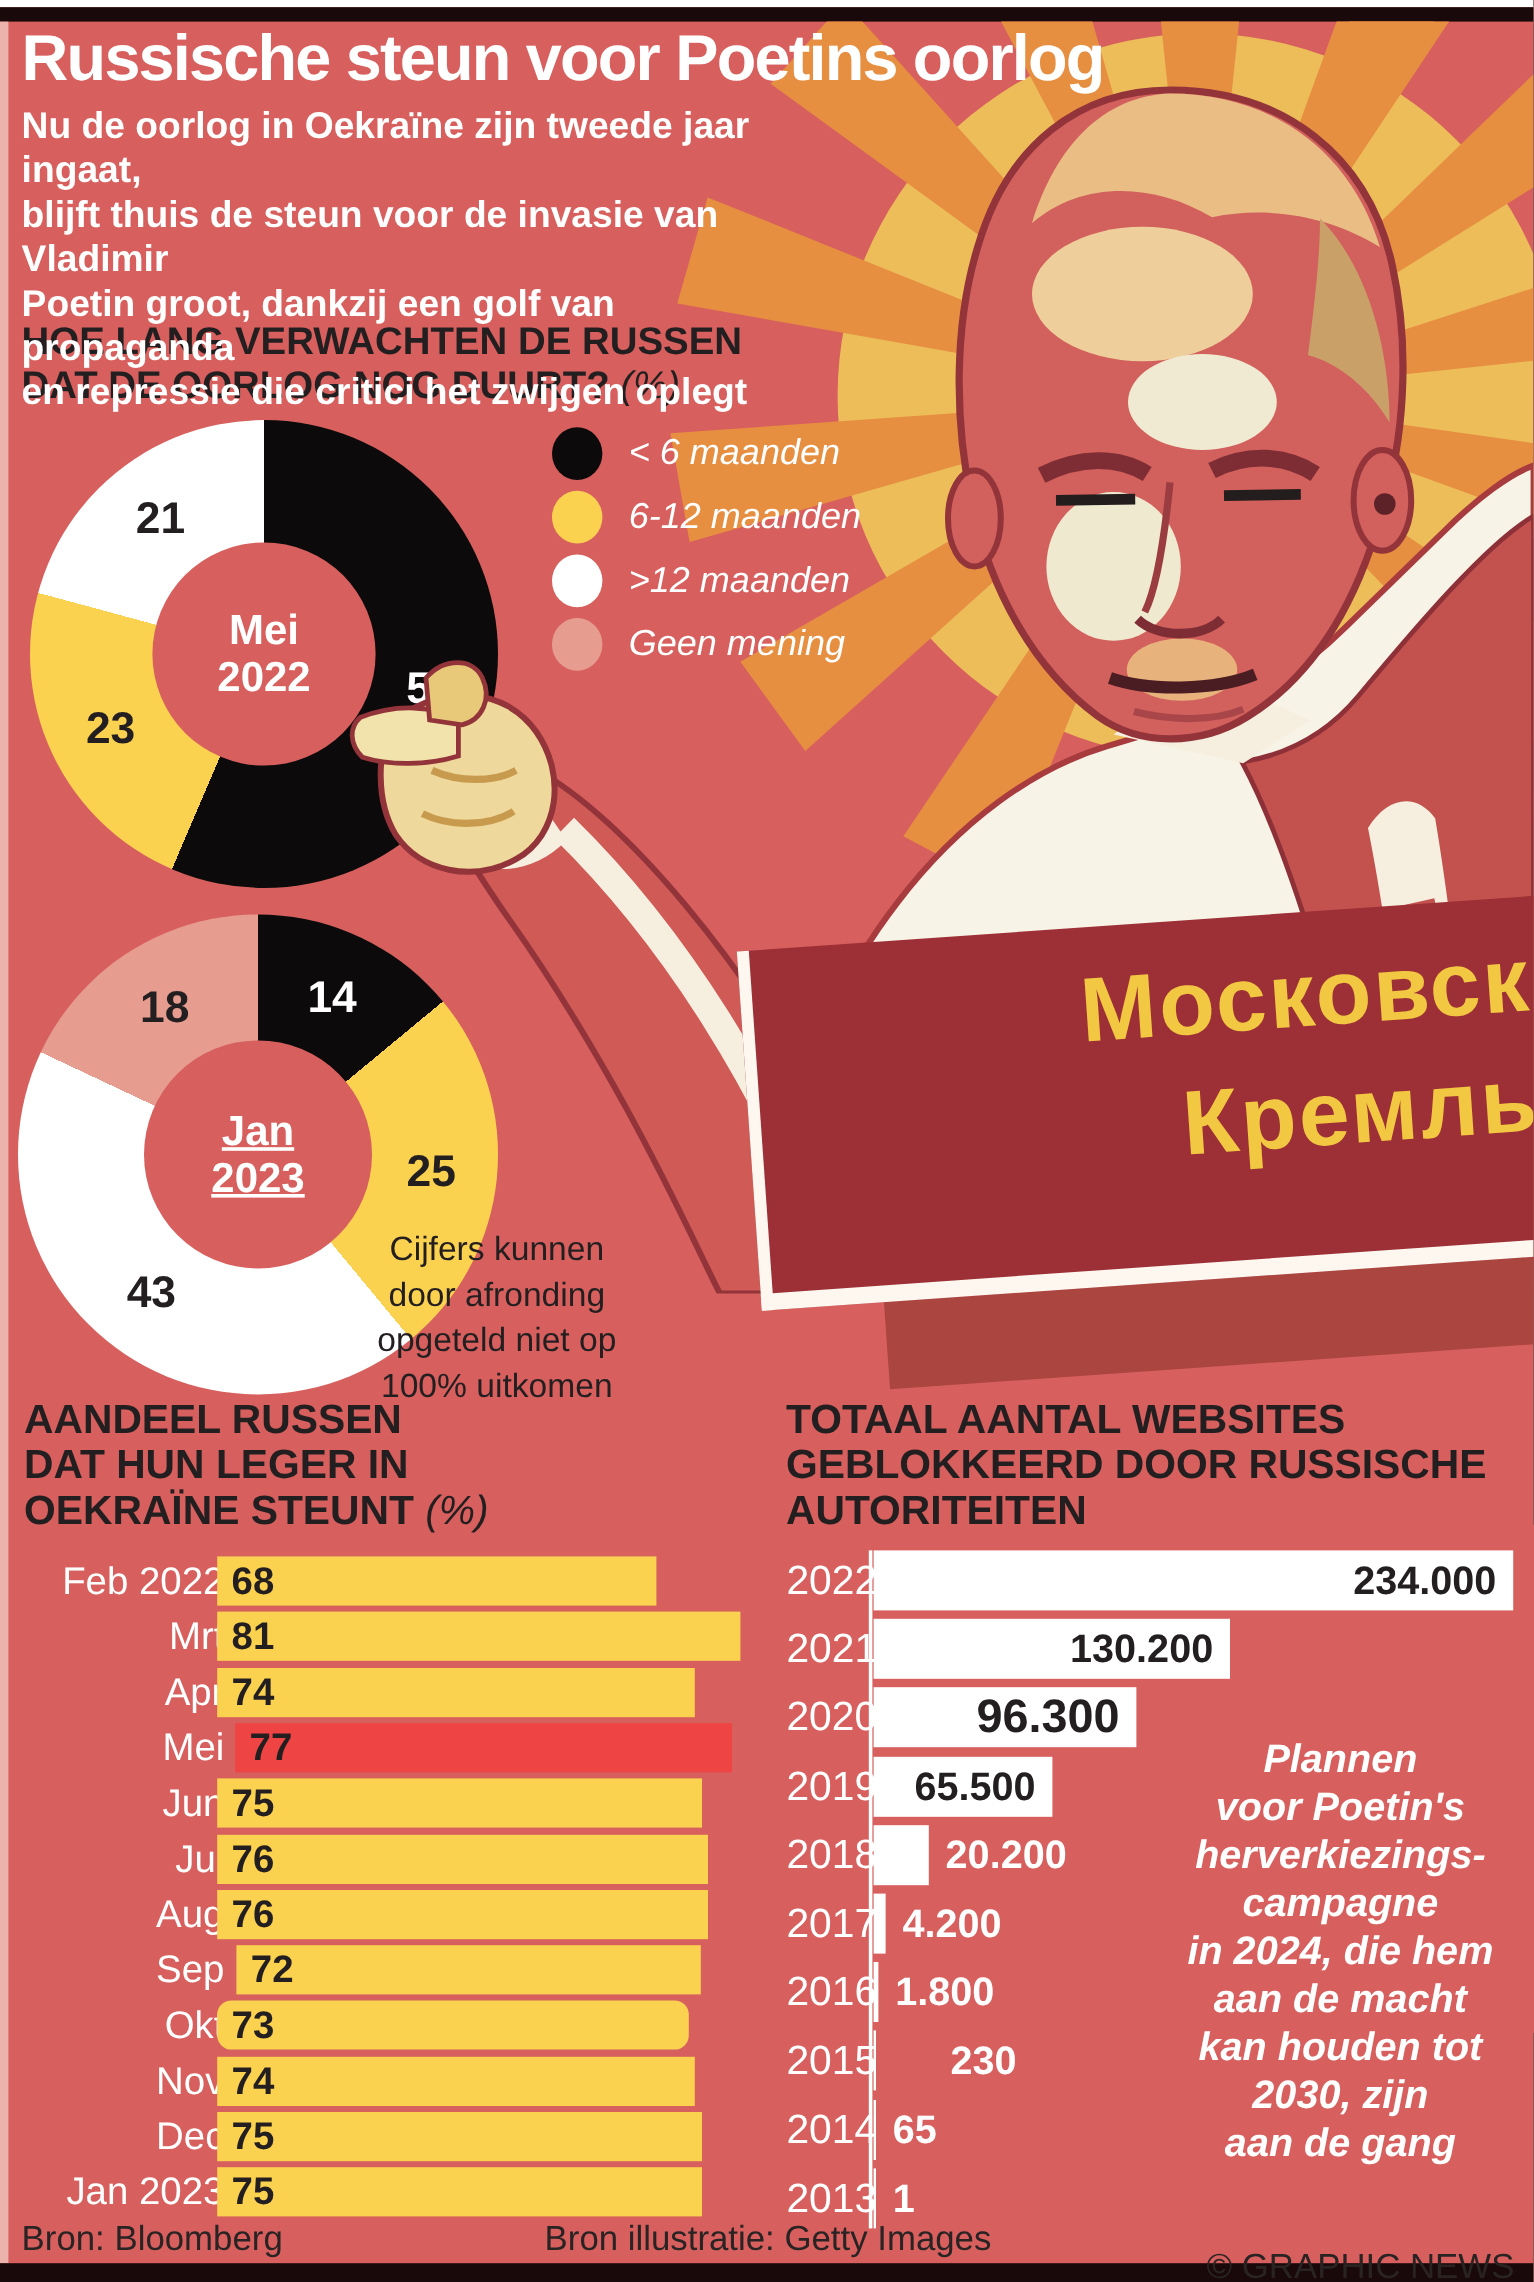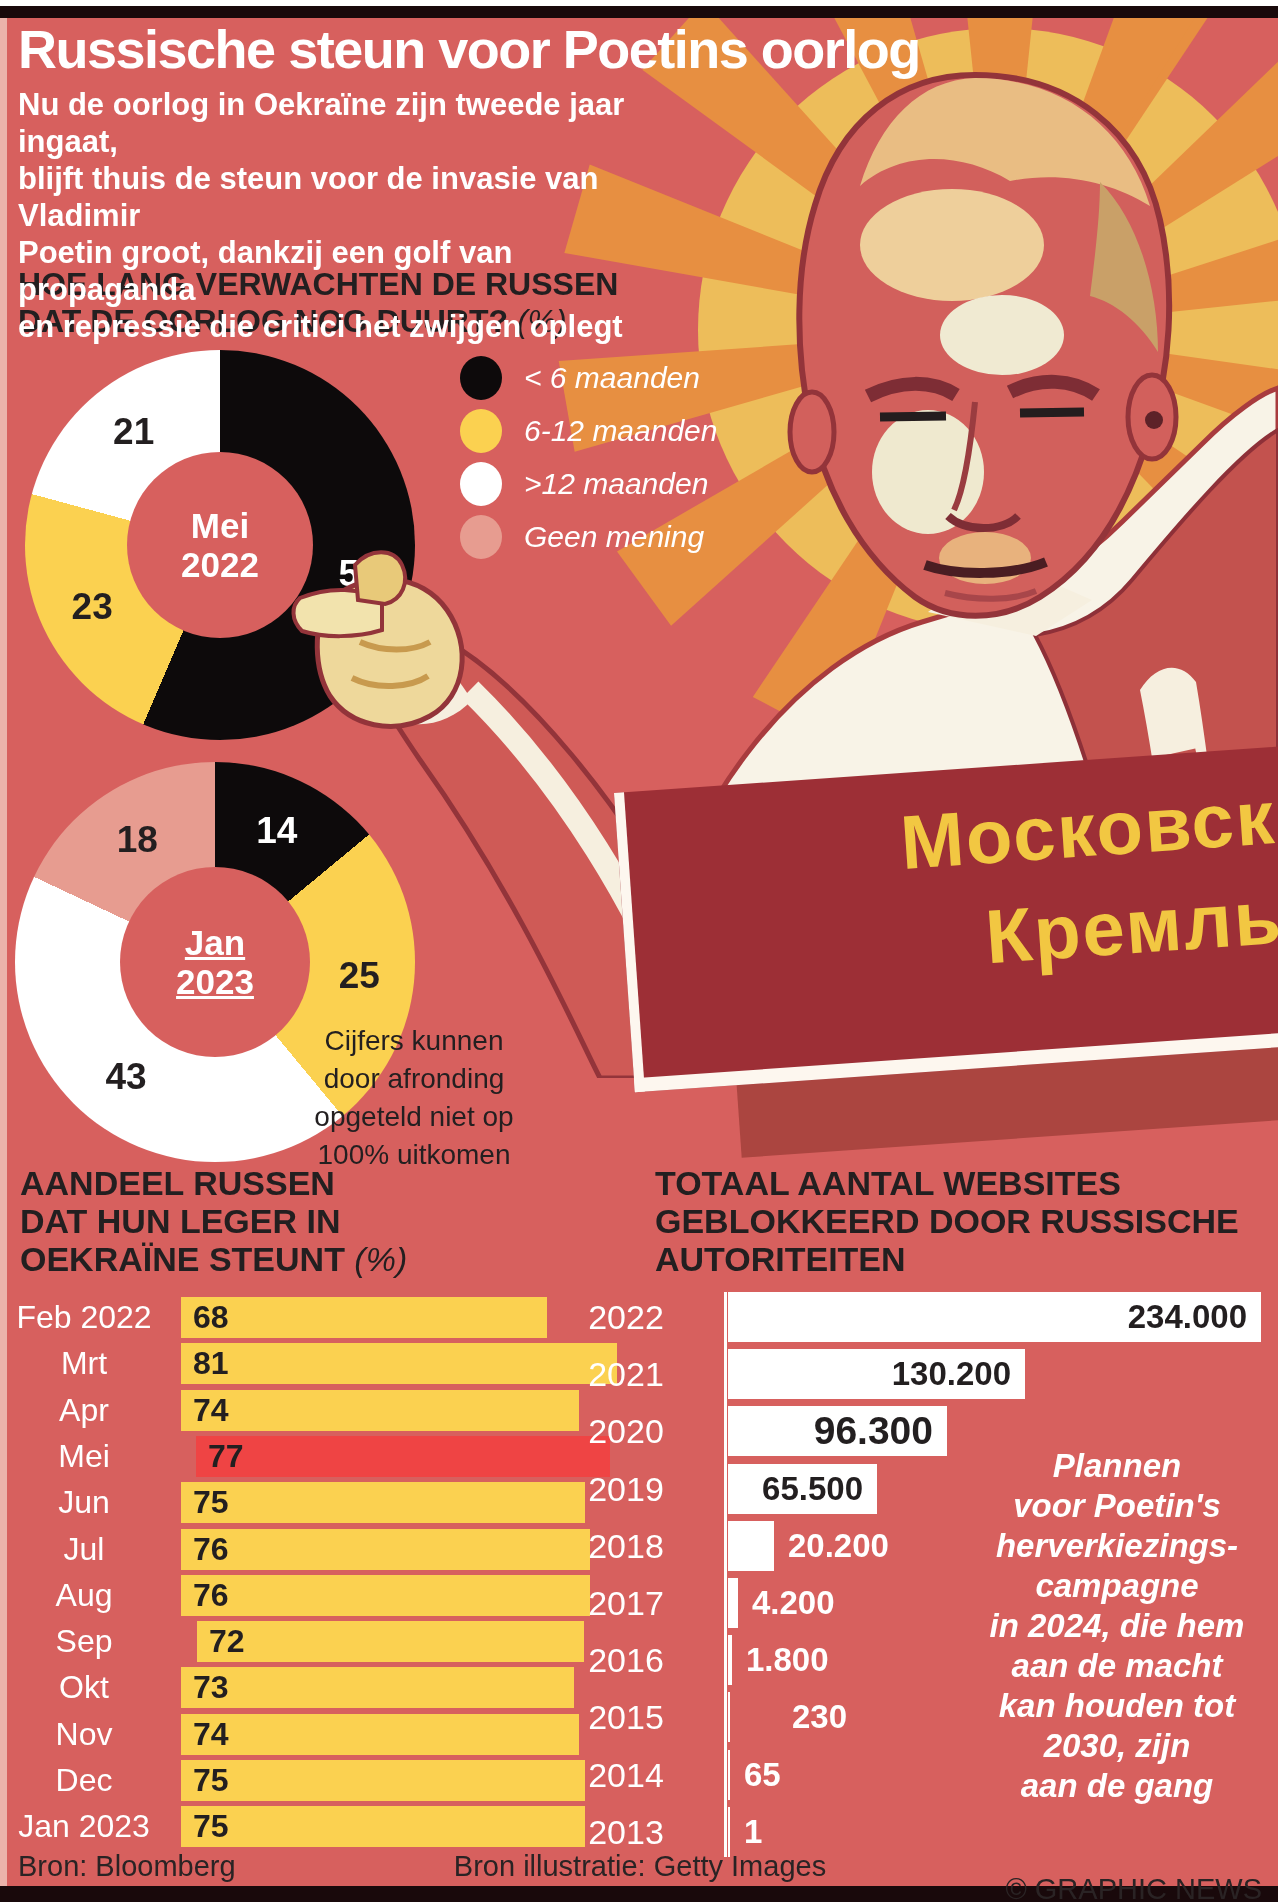--- a/index.html
+++ b/index.html
@@ -23,21 +23,21 @@
   .legend-dot{width:42px;height:44px;border-radius:50%;flex:0 0 auto;}
   .legend-label{margin-left:22px;color:#fff;font-style:italic;font-size:30px;white-space:nowrap;}
   .donut{border-radius:50%;}
   .donut-hole{position:absolute;border-radius:50%;background:#d7605e;display:flex;align-items:center;justify-content:center;text-align:center;color:#fff;font-weight:bold;font-size:35px;line-height:1.12;white-space:pre-line;}
   .donut-label{position:absolute;transform:translate(-50%,-50%);font-weight:bold;font-size:37px;}
   .note{left:300px;top:1022px;width:228px;text-align:center;color:#231f20;font-size:28px;line-height:38px;white-space:pre-line;}
   .h-left{left:20px;top:1164px;width:560px;font-size:34px;line-height:38px;}
   .h-right{left:655px;top:1164px;width:600px;font-size:34px;line-height:38px;}
   .chart{position:absolute;}
   .bar-row{position:absolute;left:0;}
-  .bar-cat{position:absolute;text-align:center;color:#fff;white-space:nowrap;}
+  .bar-cat{position:absolute;text-align:right;color:#fff;white-space:nowrap;padding-left:19px;}
   .bar-rect{position:absolute;}
   .bar-val{position:absolute;font-weight:bold;white-space:nowrap;}
   .axis-line{position:absolute;background:#fff;}
   .plannen{left:958px;top:1446px;width:318px;text-align:center;color:#fff;font-weight:bold;font-style:italic;font-size:33px;line-height:40px;white-space:pre-line;}
   .footer{top:1850px;color:#2a2324;font-size:29px;white-space:nowrap;}
   .sign{left:614px;top:793px;width:672px;height:300px;background:#9d2f36;
         border-left:10px solid #fdf7ef;border-bottom:14px solid #fdf7ef;
         transform:rotate(-4deg);transform-origin:0 0;
         text-align:right;padding:20px 14px 0 0;box-sizing:border-box;}
   .sign-text{color:#f2c742;font-weight:bold;font-size:76px;line-height:1.32;letter-spacing:2px;white-space:pre-line;}
@@ -232,21 +232,21 @@
         </div>
       </div>
       <div class="bar-row" style="top: 324px; height: 41px;">
         <div class="bar-cat" style="width: 168px; left: 0px; font: 32px / 41px &quot;Liberation Sans&quot;, sans-serif;">Sep</div>
         <div class="bar-rect" style="left: 181px; top: 0px; width: 387px; height: 41px; background: rgb(251, 209, 80); margin-left: 16px;">
           <div class="bar-val" style="left: 12px; line-height: 41px; font-size: 32px; color: rgb(35, 31, 32);">72</div>
         </div>
       </div>
       <div class="bar-row" style="top: 370px; height: 41px;">
         <div class="bar-cat" style="width: 168px; left: 0px; font: 32px / 41px &quot;Liberation Sans&quot;, sans-serif;">Okt</div>
-        <div class="bar-rect" style="left: 181px; top: 0px; width: 393px; height: 41px; background: rgb(251, 209, 80);">
+        <div class="bar-rect" style="left: 181px; top: 0px; width: 393px; height: 41px; background: rgb(251, 209, 80); border-radius: 12px;">
           <div class="bar-val" style="left: 12px; line-height: 41px; font-size: 32px; color: rgb(35, 31, 32);">73</div>
         </div>
       </div>
       <div class="bar-row" style="top: 417px; height: 41px;">
         <div class="bar-cat" style="width: 168px; left: 0px; font: 32px / 41px &quot;Liberation Sans&quot;, sans-serif;">Nov</div>
         <div class="bar-rect" style="left: 181px; top: 0px; width: 398px; height: 41px; background: rgb(251, 209, 80);">
           <div class="bar-val" style="left: 12px; line-height: 41px; font-size: 32px; color: rgb(35, 31, 32);">74</div>
         </div>
       </div>
       <div class="bar-row" style="top: 463px; height: 41px;">

